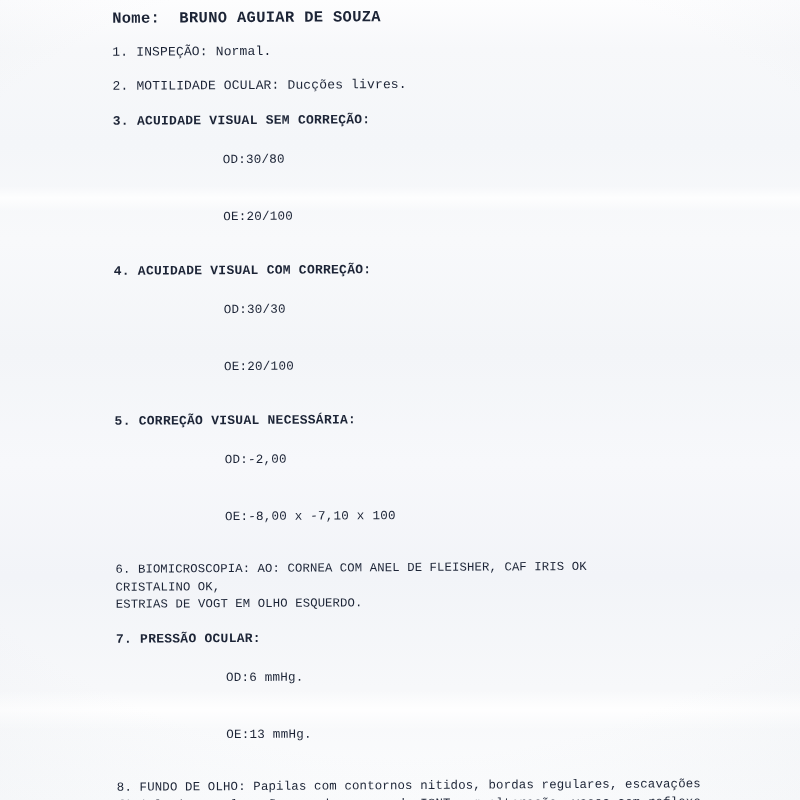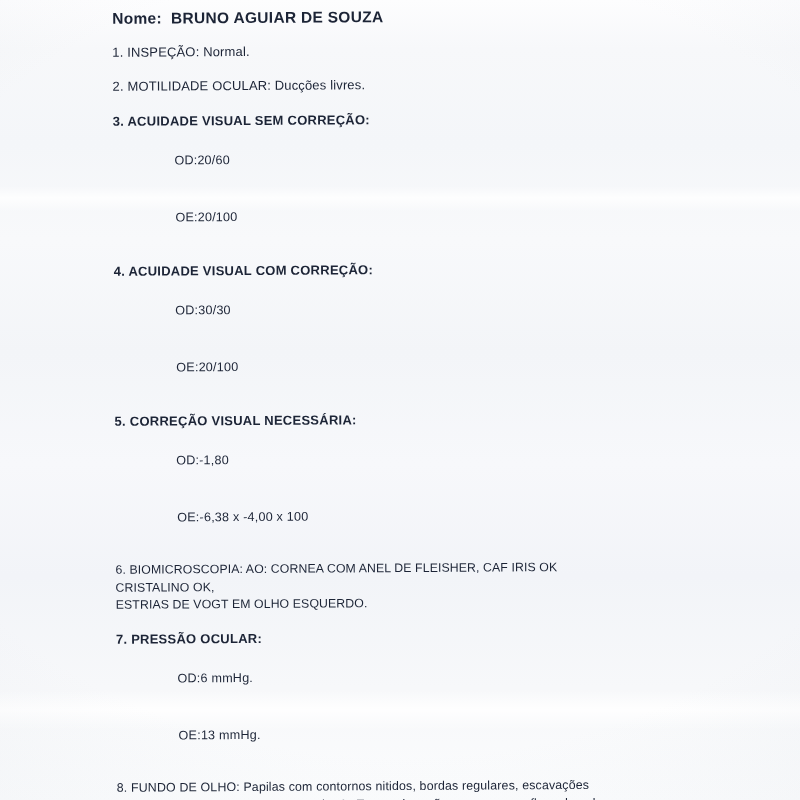--- a/index.html
+++ b/index.html
@@ -24,20 +24,21 @@
         #fdfdfe 0%,
         #f7f8fa 6%,
         #f4f6f9 18%,
         #f8f9fb 30%,
         #f3f5f8 44%,
         #f7f8fb 58%,
         #f2f4f8 72%,
         #f7f8fa 86%,
         #fbfcfd 100%);
     box-sizing: border-box;
+    font-family: Liberation Mono, monospace;
   }
 
   
   #page::after {
     content: "";
     position: absolute;
     inset: 0;
     pointer-events: none;
     background:
       radial-gradient(ellipse 120% 90% at 50% 45%,
@@ -153,21 +154,21 @@
       </div>
 
       <div class="section">
         <div class="line ink">2. MOTILIDADE OCULAR: Ducções livres.</div>
       </div>
 
       <div class="section">
         <div class="line bold ink">3. ACUIDADE VISUAL SEM CORREÇÃO:</div>
         <div class="indent-block">
           <div class="eye-row ink">
-            <span class="eye-label">OD:</span><span>20/60</span>
+            <span class="eye-label">OD:</span><span>30/80</span>
           </div>
           <div class="eye-row ink">
             <span class="eye-label">OE:</span><span>20/100</span>
           </div>
         </div>
       </div>
 
       <div class="section">
         <div class="line bold ink">4. ACUIDADE VISUAL COM CORREÇÃO:</div>
         <div class="indent-block">
@@ -177,24 +178,24 @@
           <div class="eye-row ink">
             <span class="eye-label">OE:</span><span>20/100</span>
           </div>
         </div>
       </div>
 
       <div class="section">
         <div class="line bold ink">5. CORREÇÃO VISUAL NECESSÁRIA:</div>
         <div class="indent-block">
           <div class="eye-row ink">
-            <span class="eye-label">OD:</span><span>-1,80</span>
-          </div>
-          <div class="eye-row ink">
-            <span class="eye-label">OE:</span><span>-6,38 x -4,00 x 100</span>
+            <span class="eye-label">OD:</span><span>-2,00</span>
+          </div>
+          <div class="eye-row ink">
+            <span class="eye-label">OE:</span><span>-8,00 x -7,10 x 100</span>
           </div>
         </div>
       </div>
 
       <div class="section">
         <div class="line small ink">6. BIOMICROSCOPIA: AO: CORNEA COM ANEL DE FLEISHER, CAF IRIS OK</div>
         <div class="line small ink">CRISTALINO OK,</div>
         <div class="line small ink">ESTRIAS DE VOGT EM OLHO ESQUERDO.</div>
       </div>
 

